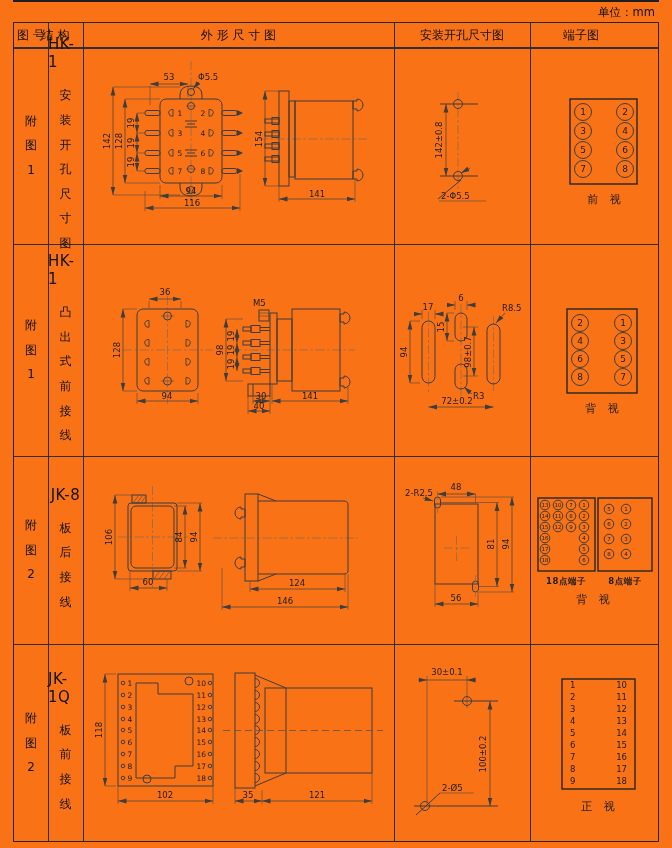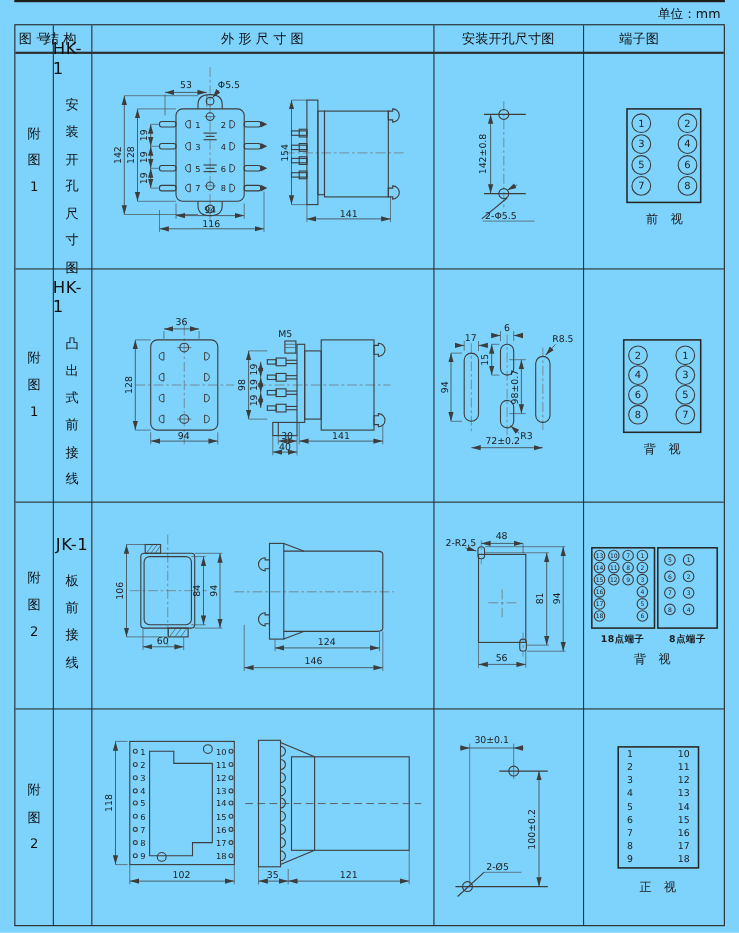--- a/index.html
+++ b/index.html
@@ -1,17 +1,17 @@
 <!DOCTYPE html>
 <html><head>
 <meta charset="utf-8">
 <style>
 *{margin:0;padding:0;box-sizing:border-box}
 html,body{background:#e9e9e9}
-.page{position:relative;width:672px;height:848px;background:#7dd3fc;overflow:hidden;
+.page{position:relative;width:672px;height:848px;background:#f97316;overflow:hidden;
   font-family:"DejaVu Sans",sans-serif;color:#111}
 .topline{position:absolute;left:13px;top:0;width:646px;height:2px;background:#1e1e1e}
 .unit{position:absolute;top:5px;right:17px;font-size:11.5px;color:#111}
 .tbl{position:absolute;left:13px;top:22px;width:646px;height:820px;border:1.6px solid #262626}
 .v{position:absolute;top:0;width:1px;height:100%;background:#2e2e2e}
 .h{position:absolute;left:0;width:100%;height:1px;background:#2e2e2e}
 .h.hd{height:1.5px}
 .cell{position:absolute;display:flex;align-items:center;justify-content:center;flex-direction:column}
 .hdr{font-size:12px;color:#111}
 .vtext{width:16px;text-align:center;font-size:12px;line-height:2.05;word-break:break-all}
@@ -87,25 +87,29 @@
         <div class="vtext">附图1</div>
       </div>
     <div class="cell" style="left:34px;top:221px;width:35px;height:212px">
         <div class="model">HK-1</div>
         <div class="vtext">凸出式前接线</div>
       </div>
     <div class="cell" style="left:0;top:433px;width:34px;height:188px">
         <div class="vtext">附图2</div>
       </div>
     <div class="cell" style="left:34px;top:433px;width:35px;height:188px">
-        <div class="model">JK-1</div>
-        <div class="vtext">板前接线</div>
+        <div class="model">JK-8</div>
+        <div class="vtext">板后接线</div>
       </div>
     <div class="cell" style="left:0;top:621px;width:34px;height:198px">
         <div class="vtext">附图2</div>
+      </div>
+    <div class="cell" style="left:34px;top:621px;width:35px;height:198px">
+        <div class="model">JK-1Q</div>
+        <div class="vtext">板前接线</div>
       </div>
 
     <svg style="left:69px;top:24px" width="311" height="197">
       <g>
         <line class="cl" x1="108" y1="14" x2="108" y2="158"></line>
         <rect class="ln" x="77" y="52" width="62" height="84" rx="6"></rect>
         <path class="ln" d="M97,52 L97,48 Q97,39 108,39 Q119,39 119,48 L119,52"></path>
         <circle class="ln" cx="108" cy="45" r="3.5"></circle>
         <path class="ln" d="M97,136 L97,140 Q97,149 108,149 Q119,149 119,140 L119,136"></path>
         <circle class="ln" cx="108" cy="143" r="3.5"></circle>

